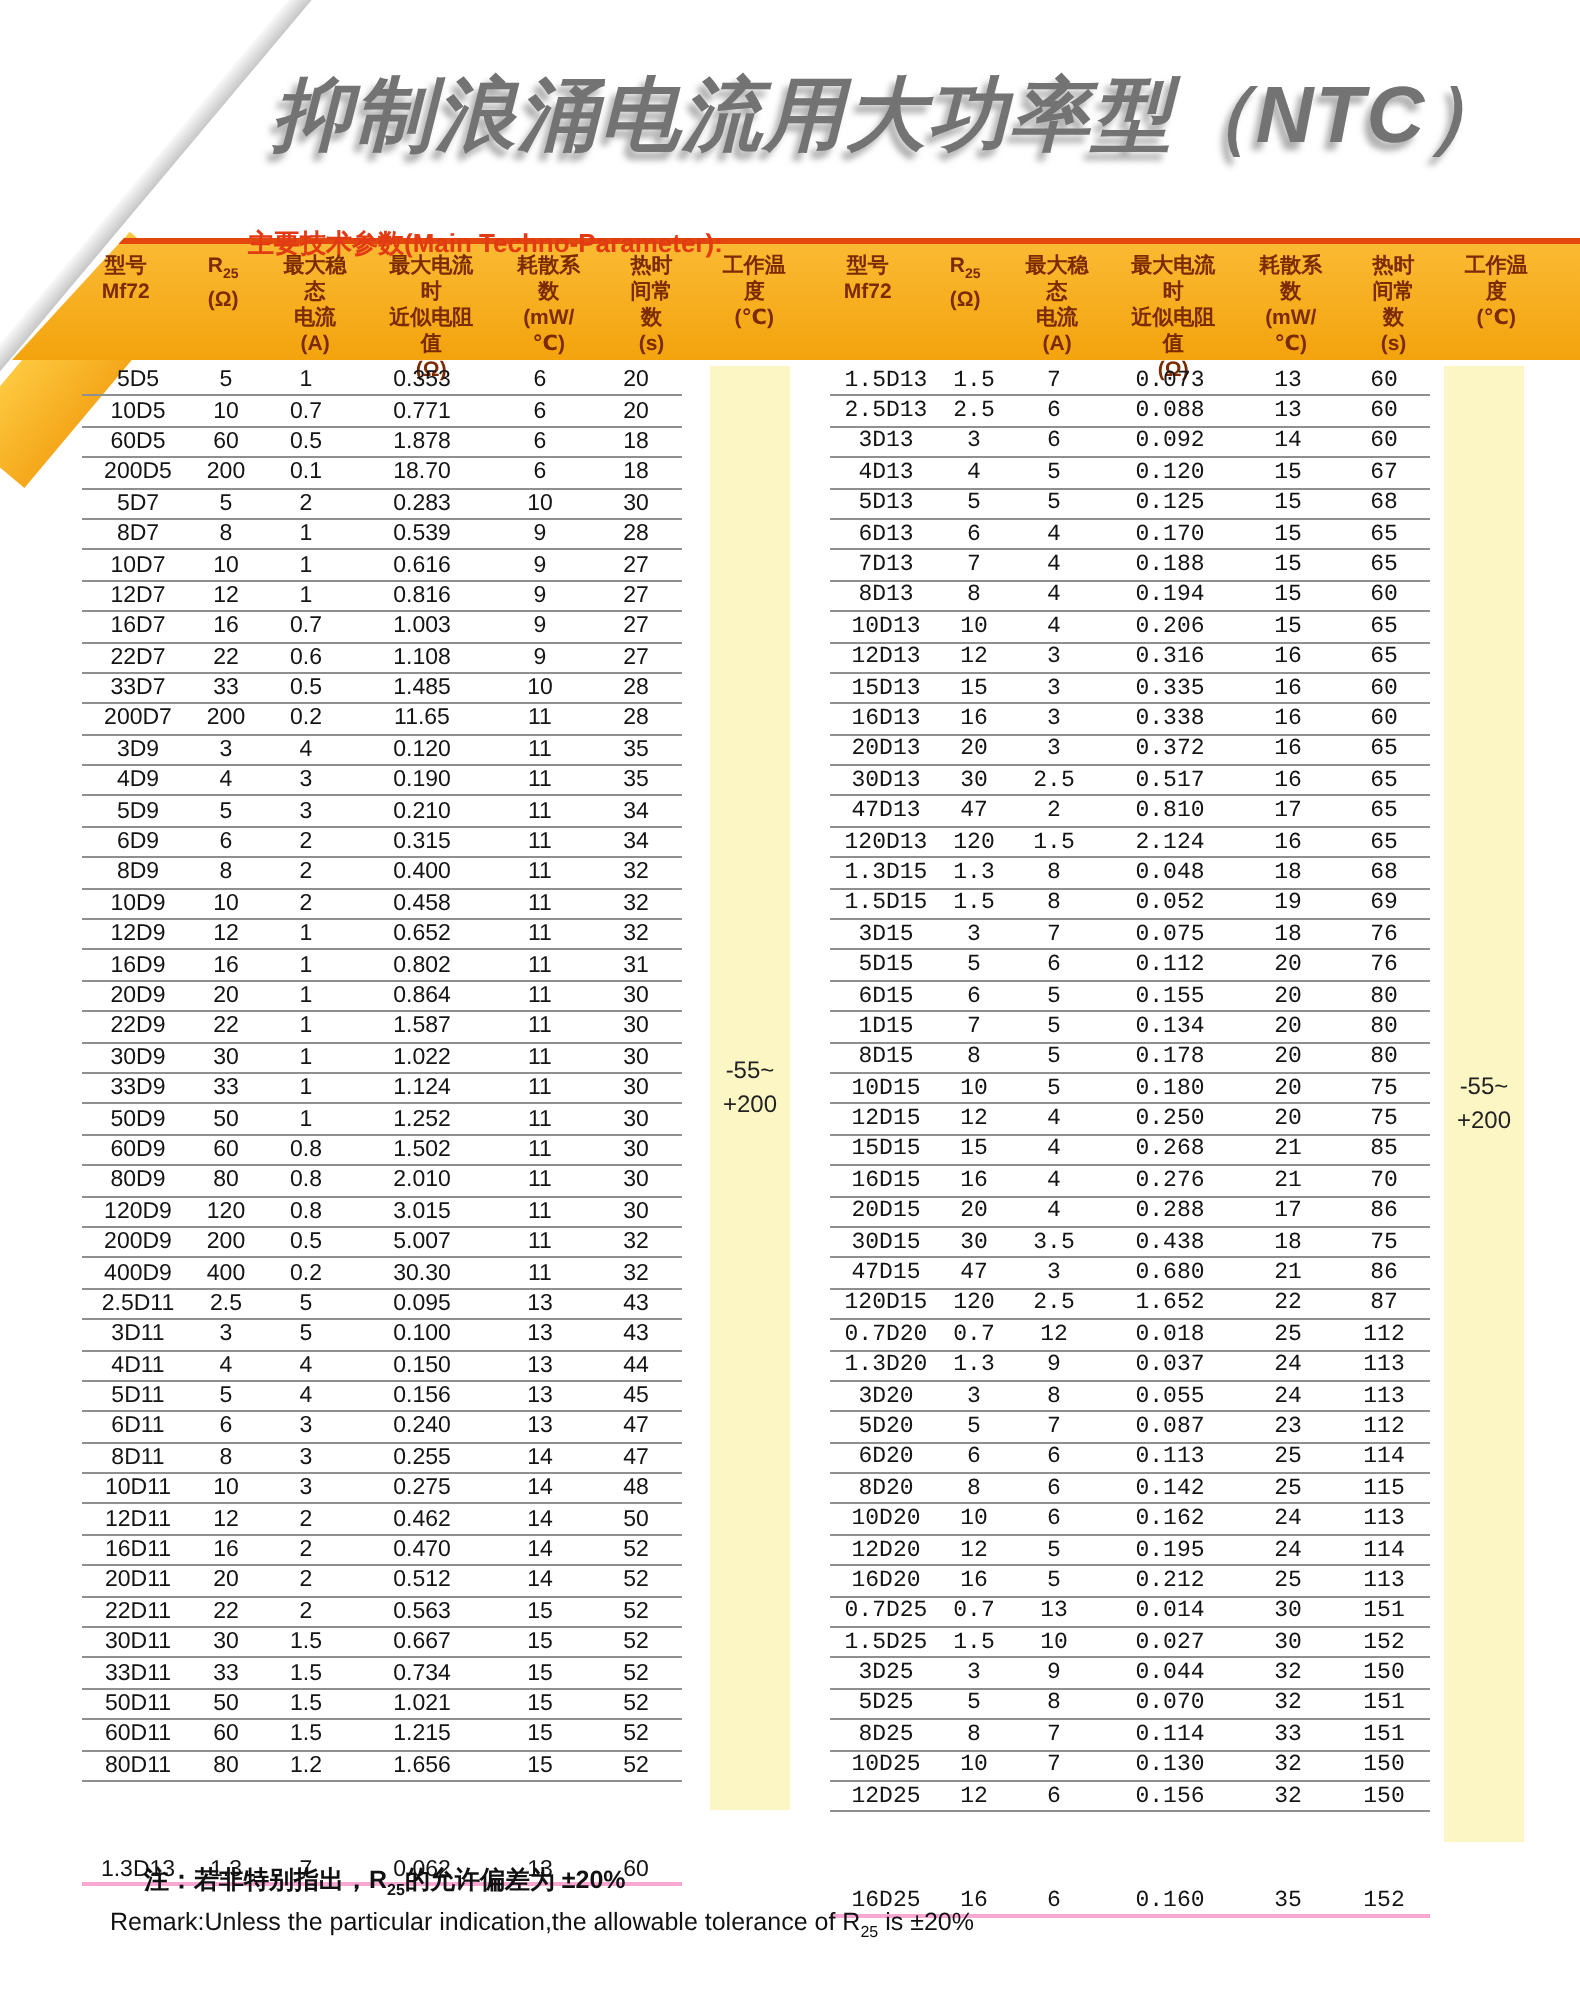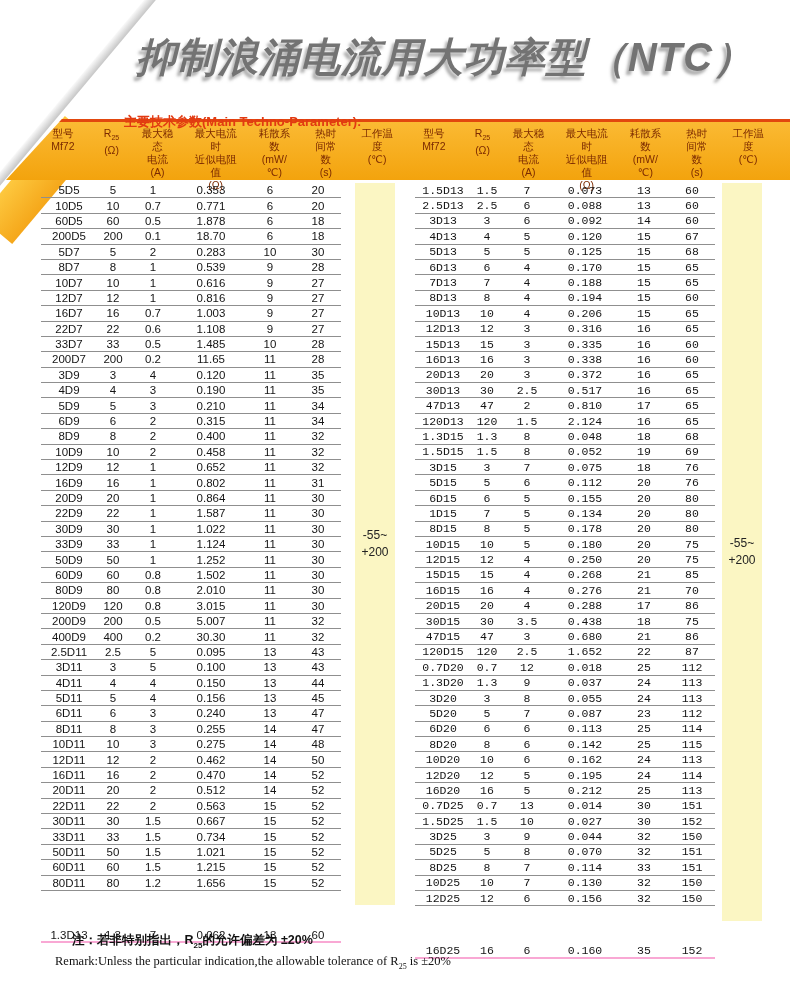--- a/index.html
+++ b/index.html
@@ -36,21 +36,21 @@
     background:linear-gradient(#fbbb35,#f3a30d);
     clip-path:polygon(62px 0,100% 0,100% 100%,6px 100%);
     z-index:2;
   }
   .band::before{
     content:"";position:absolute;left:0;top:0;right:0;height:3px;
     background:#e2470e;
   }
   .hdr{
     position:absolute;top:127px;width:350px;display:flex;z-index:5;
-    color:#7c2a00;font-weight:normal;font-size:10.5px;line-height:13px;
+    color:#7c2a00;font-weight:bold;font-size:10.5px;line-height:13px;
     text-align:center;
     gap:19px;
   }
   .hdr-left{left:44px;}
   .hdr-right{left:415px;}
   .h0{width:56px}.h1{width:32px}.h2{width:48px}.h3{width:68px}.h4{width:50px}.h5{width:46px}.h6{width:50px}
   .hdr sub{font-size:7px;}
   
   .tbl{
     position:absolute;top:183px;width:300px;z-index:5;
@@ -70,21 +70,21 @@
     position:absolute;width:40px;background:#fbf6c3;z-index:4;
     display:flex;flex-direction:column;justify-content:center;align-items:center;
     font-size:12px;line-height:17px;color:#222;
   }
   .temp-strip-left{left:355px;top:183px;height:722px;}
   .temp-strip-right{left:722px;top:183px;height:738px;}
   
   .note{position:absolute;left:55px;color:#111;z-index:5;}
   .note sub{font-size:8px;}
   .note-cn{top:932px;font-size:12.5px;font-weight:bold;margin-left:17px;}
-  .note-en{top:954px;font-size:12.5px;font-family:Liberation Serif, serif;}
+  .note-en{top:954px;font-size:12.5px;}
 </style>
 </head>
 <body>
 
 <div class="slash"></div>
 <div class="ribbon"></div>
 
 <div class="page-title">抑制浪涌电流用大功率型（NTC）</div>
 <div class="subtitle">主要技术参数(Main Techno-Parameter):</div>
 

